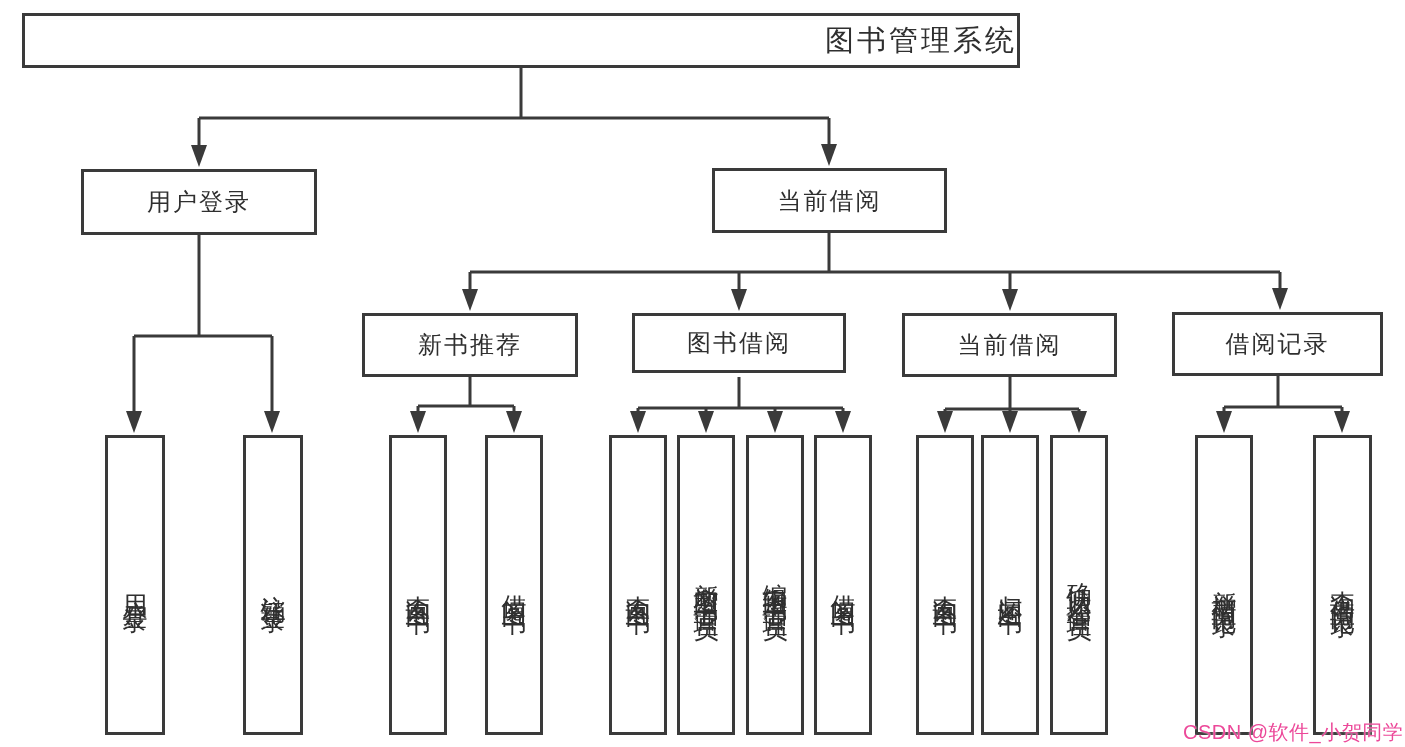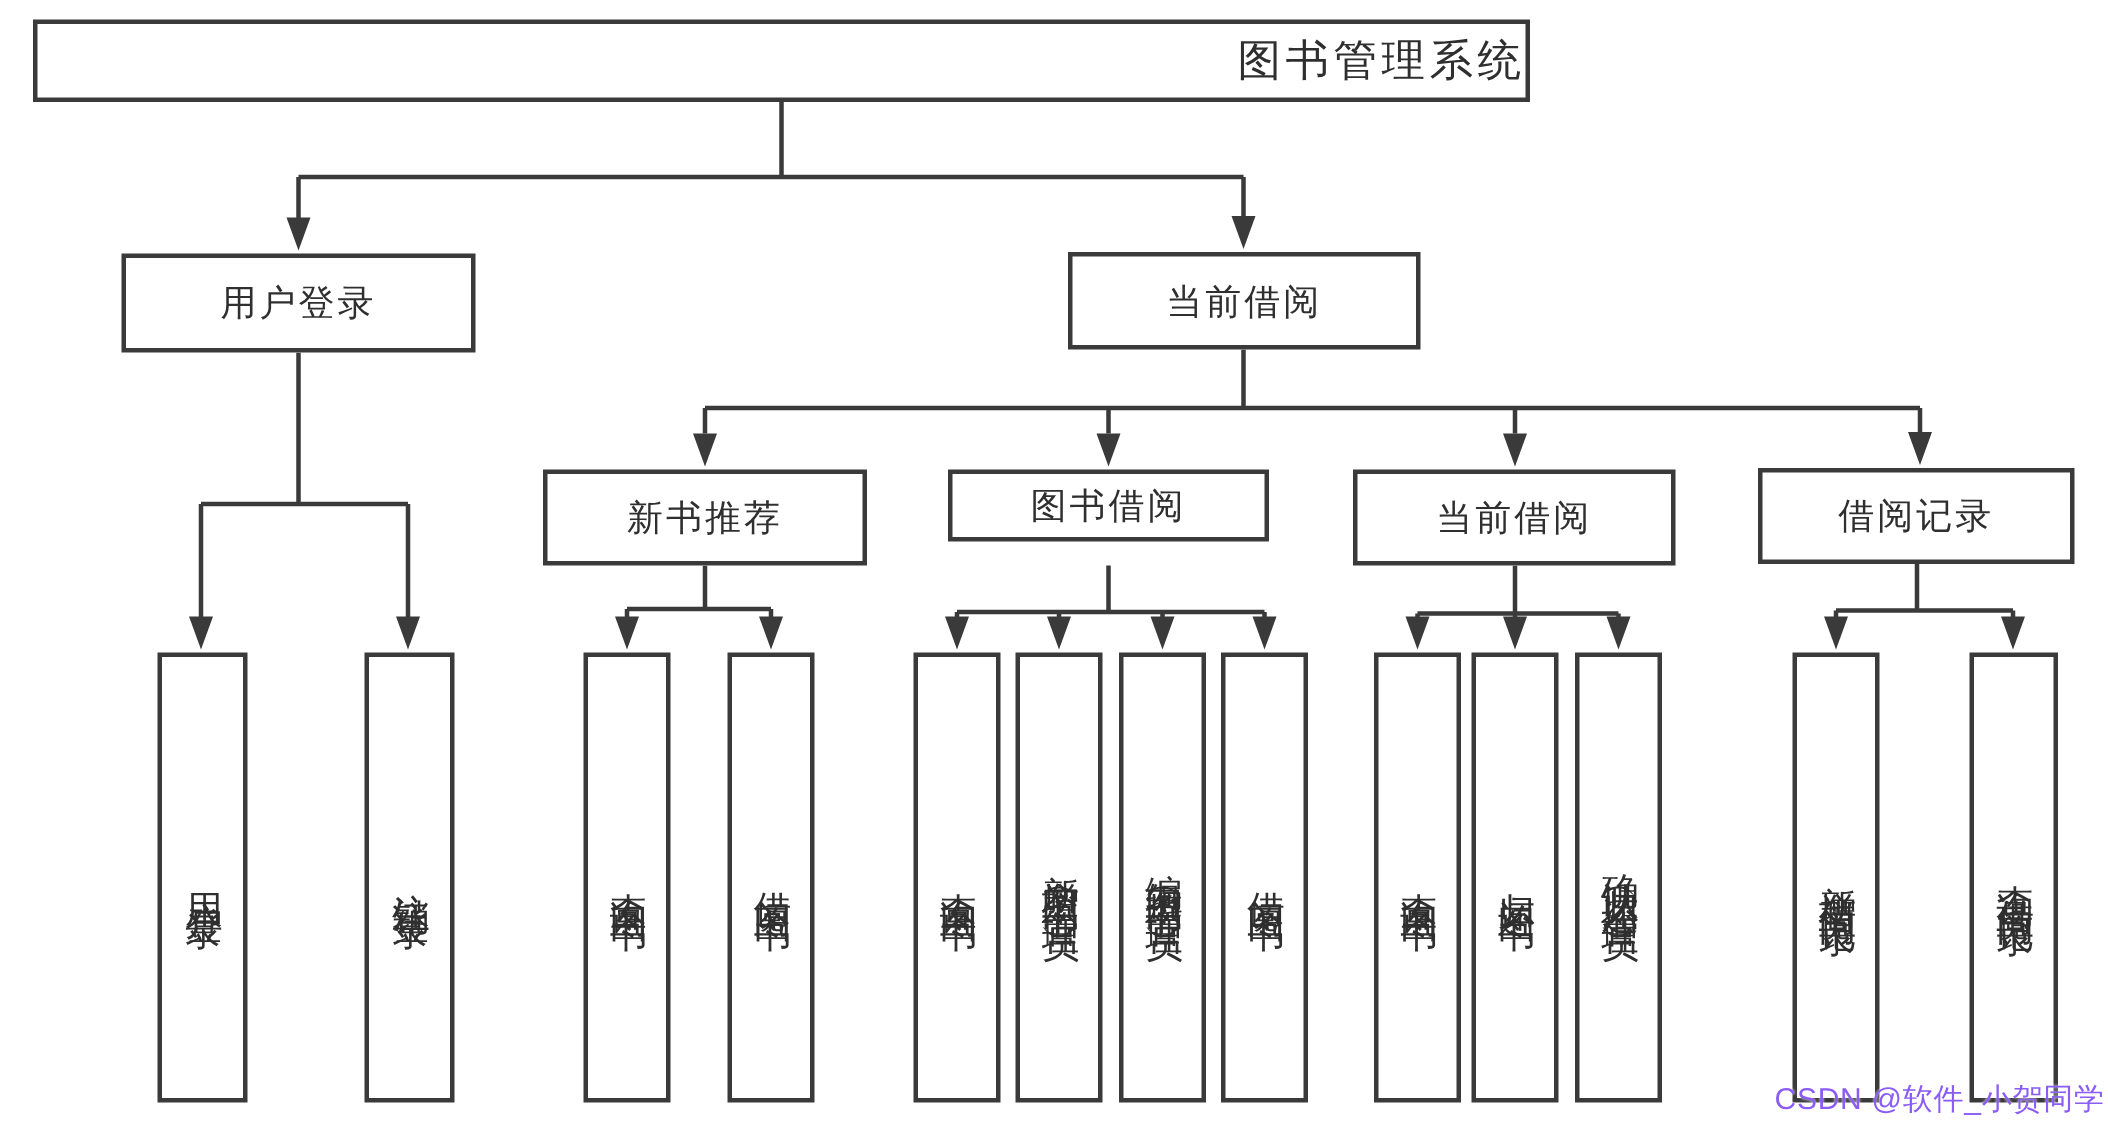--- a/index.html
+++ b/index.html
@@ -45,21 +45,21 @@
     text-orientation: mixed;
     font-size: 25px;
     letter-spacing: 5px;
     line-height: 1;
   }
   .watermark {
     position: absolute;
     left: 1183px;
     top: 719px;
     font-size: 20px;
-    color: #8b5cf6;
+    color: #ec4899;
     letter-spacing: 0.5px;
     text-shadow: 0 0 2px #ffffff;
     white-space: nowrap;
   }
 </style>
 </head>
 <body>
 
 <div class="stage">
 
@@ -120,21 +120,21 @@
   <div class="node h-node" style="left:81px; top:169px; width:236px; height:66px;">
     <span>用户登录</span>
   </div>
   <div class="node h-node" style="left:712px; top:168px; width:235px; height:65px;">
     <span>当前借阅</span>
   </div>
 
   <div class="node h-node" style="left:362px; top:313px; width:216px; height:64px;">
     <span>新书推荐</span>
   </div>
-  <div class="node h-node" style="left:632px; top:313px; width:214px; height:48px;">
+  <div class="node h-node" style="left:632px; top:313px; width:214px; height:60px;">
     <span>图书借阅</span>
   </div>
   <div class="node h-node" style="left:902px; top:313px; width:215px; height:64px;text-align:right;">
     <span>当前借阅</span>
   </div>
   <div class="node h-node" style="left:1172px; top:312px; width:211px; height:64px;">
     <span>借阅记录</span>
   </div>
 
   <div class="node v-node" style="left:105px; top:435px; width:60px; height:300px;">

